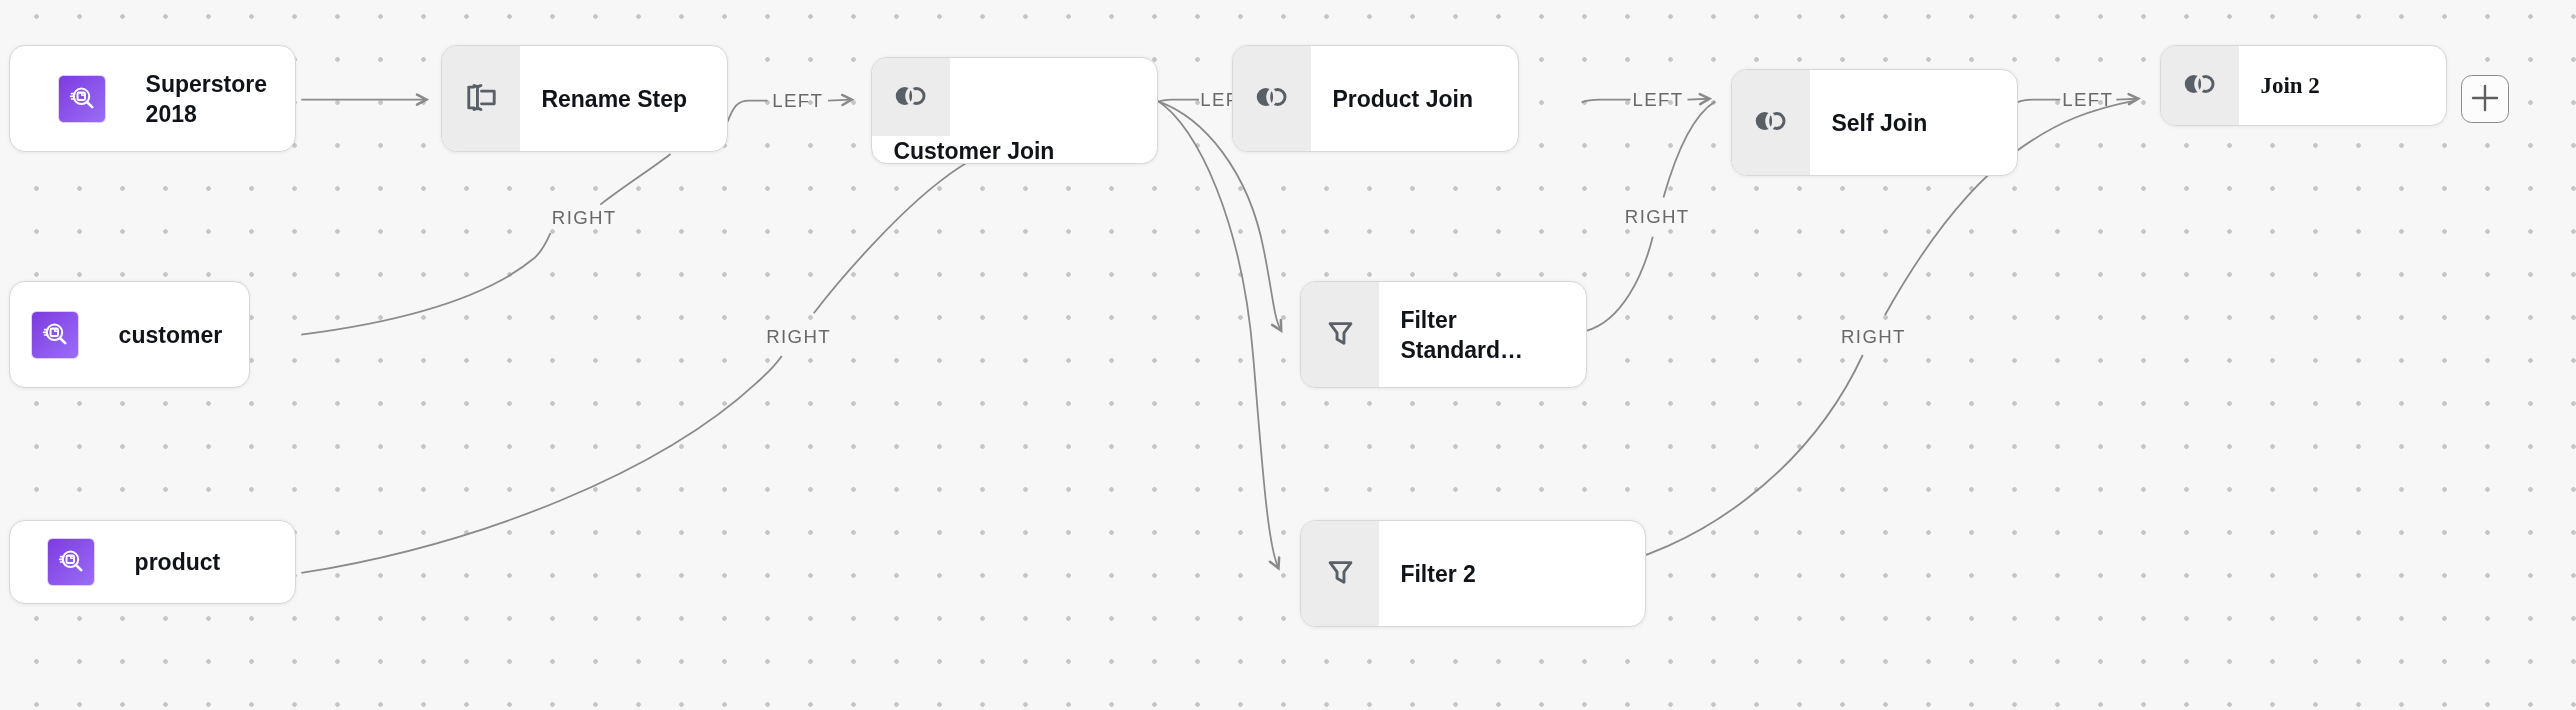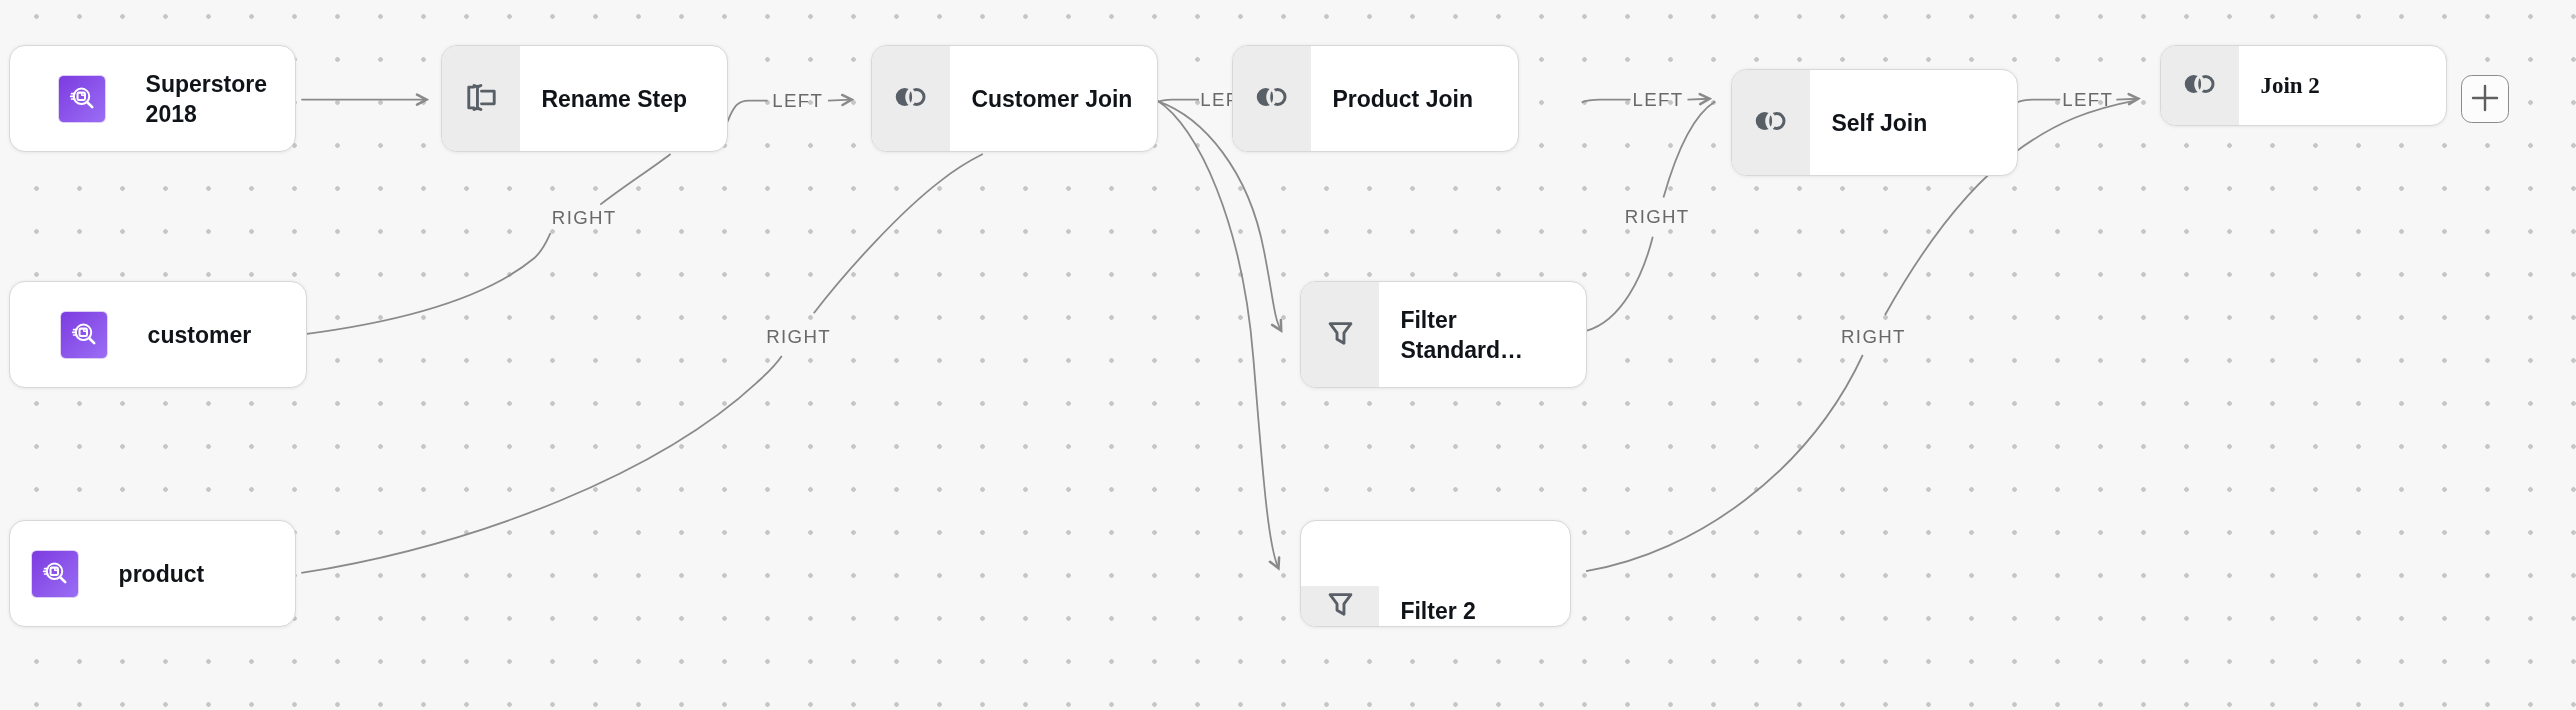--- a/index.html
+++ b/index.html
@@ -182,21 +182,21 @@
 
   <div class="node" style="left: 441px; top: 45px; width: 287px; height: 107px;">
     <div class="node-iconbox">
       <span><svg width="37" height="37" viewBox="0 0 42 42">
             <use href="#sym-rename"></use>
           </svg></span>
     </div>
     <div class="node-label">Rename Step</div>
   </div>
 
-  <div class="node" style="left: 871px; top: 45px; width: 287px; height: 107px;">
+  <div class="node" style="left: 871px; top: 57px; width: 287px; height: 107px; flex-direction: column;">
     <div class="node-iconbox">
       <span><svg width="39" height="28" viewBox="0 0 44 31">
             <use href="#sym-join"></use>
           </svg></span>
     </div>
     <div class="node-label">Customer Join</div>
   </div>
 
   <div class="node" style="left: 1232px; top: 45px; width: 287px; height: 107px;">
     <div class="node-iconbox">
@@ -218,52 +218,52 @@
 
   <div class="node" style="left: 2160px; top: 45px; width: 287px; height: 81px; font-family: Liberation Serif, serif;">
     <div class="node-iconbox">
       <span><svg width="39" height="28" viewBox="0 0 44 31">
             <use href="#sym-join"></use>
           </svg></span>
     </div>
     <div class="node-label">Join 2</div>
   </div>
 
-  <div class="node dataset" style="left: 9px; top: 281px; width: 298px; height: 107px; padding-left: 29px;">
+  <div class="node dataset" style="left: 9px; top: 281px; width: 241px; height: 107px;">
     <div class="node-iconbox white">
       <div class="dataset-chip">
         <svg width="34" height="34" viewBox="0 0 38 38">
             <use href="#sym-dataset"></use>
           </svg>
       </div>
     </div>
     <div class="node-label">customer</div>
   </div>
 
   <div class="node" style="left: 1300px; top: 281px; width: 287px; height: 107px;">
     <div class="node-iconbox">
       <span><svg width="37" height="37" viewBox="0 0 42 42">
             <use href="#sym-filter"></use>
           </svg></span>
     </div>
     <div class="node-label">Filter Standard…</div>
   </div>
 
-  <div class="node dataset" style="left: 9px; top: 520px; width: 287px; height: 107px;">
+  <div class="node dataset" style="left: 9px; top: 520px; width: 287px; height: 84px; padding-left: 16px;">
     <div class="node-iconbox white">
       <div class="dataset-chip">
         <svg width="34" height="34" viewBox="0 0 38 38">
             <use href="#sym-dataset"></use>
           </svg>
       </div>
     </div>
     <div class="node-label">product</div>
   </div>
 
-  <div class="node" style="left: 1300px; top: 520px; width: 271px; height: 107px; align-items: flex-end;">
+  <div class="node" style="left: 1300px; top: 520px; width: 346px; height: 107px;">
     <div class="node-iconbox">
       <span><svg width="37" height="37" viewBox="0 0 42 42">
             <use href="#sym-filter"></use>
           </svg></span>
     </div>
     <div class="node-label">Filter 2</div>
   </div>
 
   <div class="add-btn">
     <span><svg width="48" height="48" viewBox="0 0 54 54">

